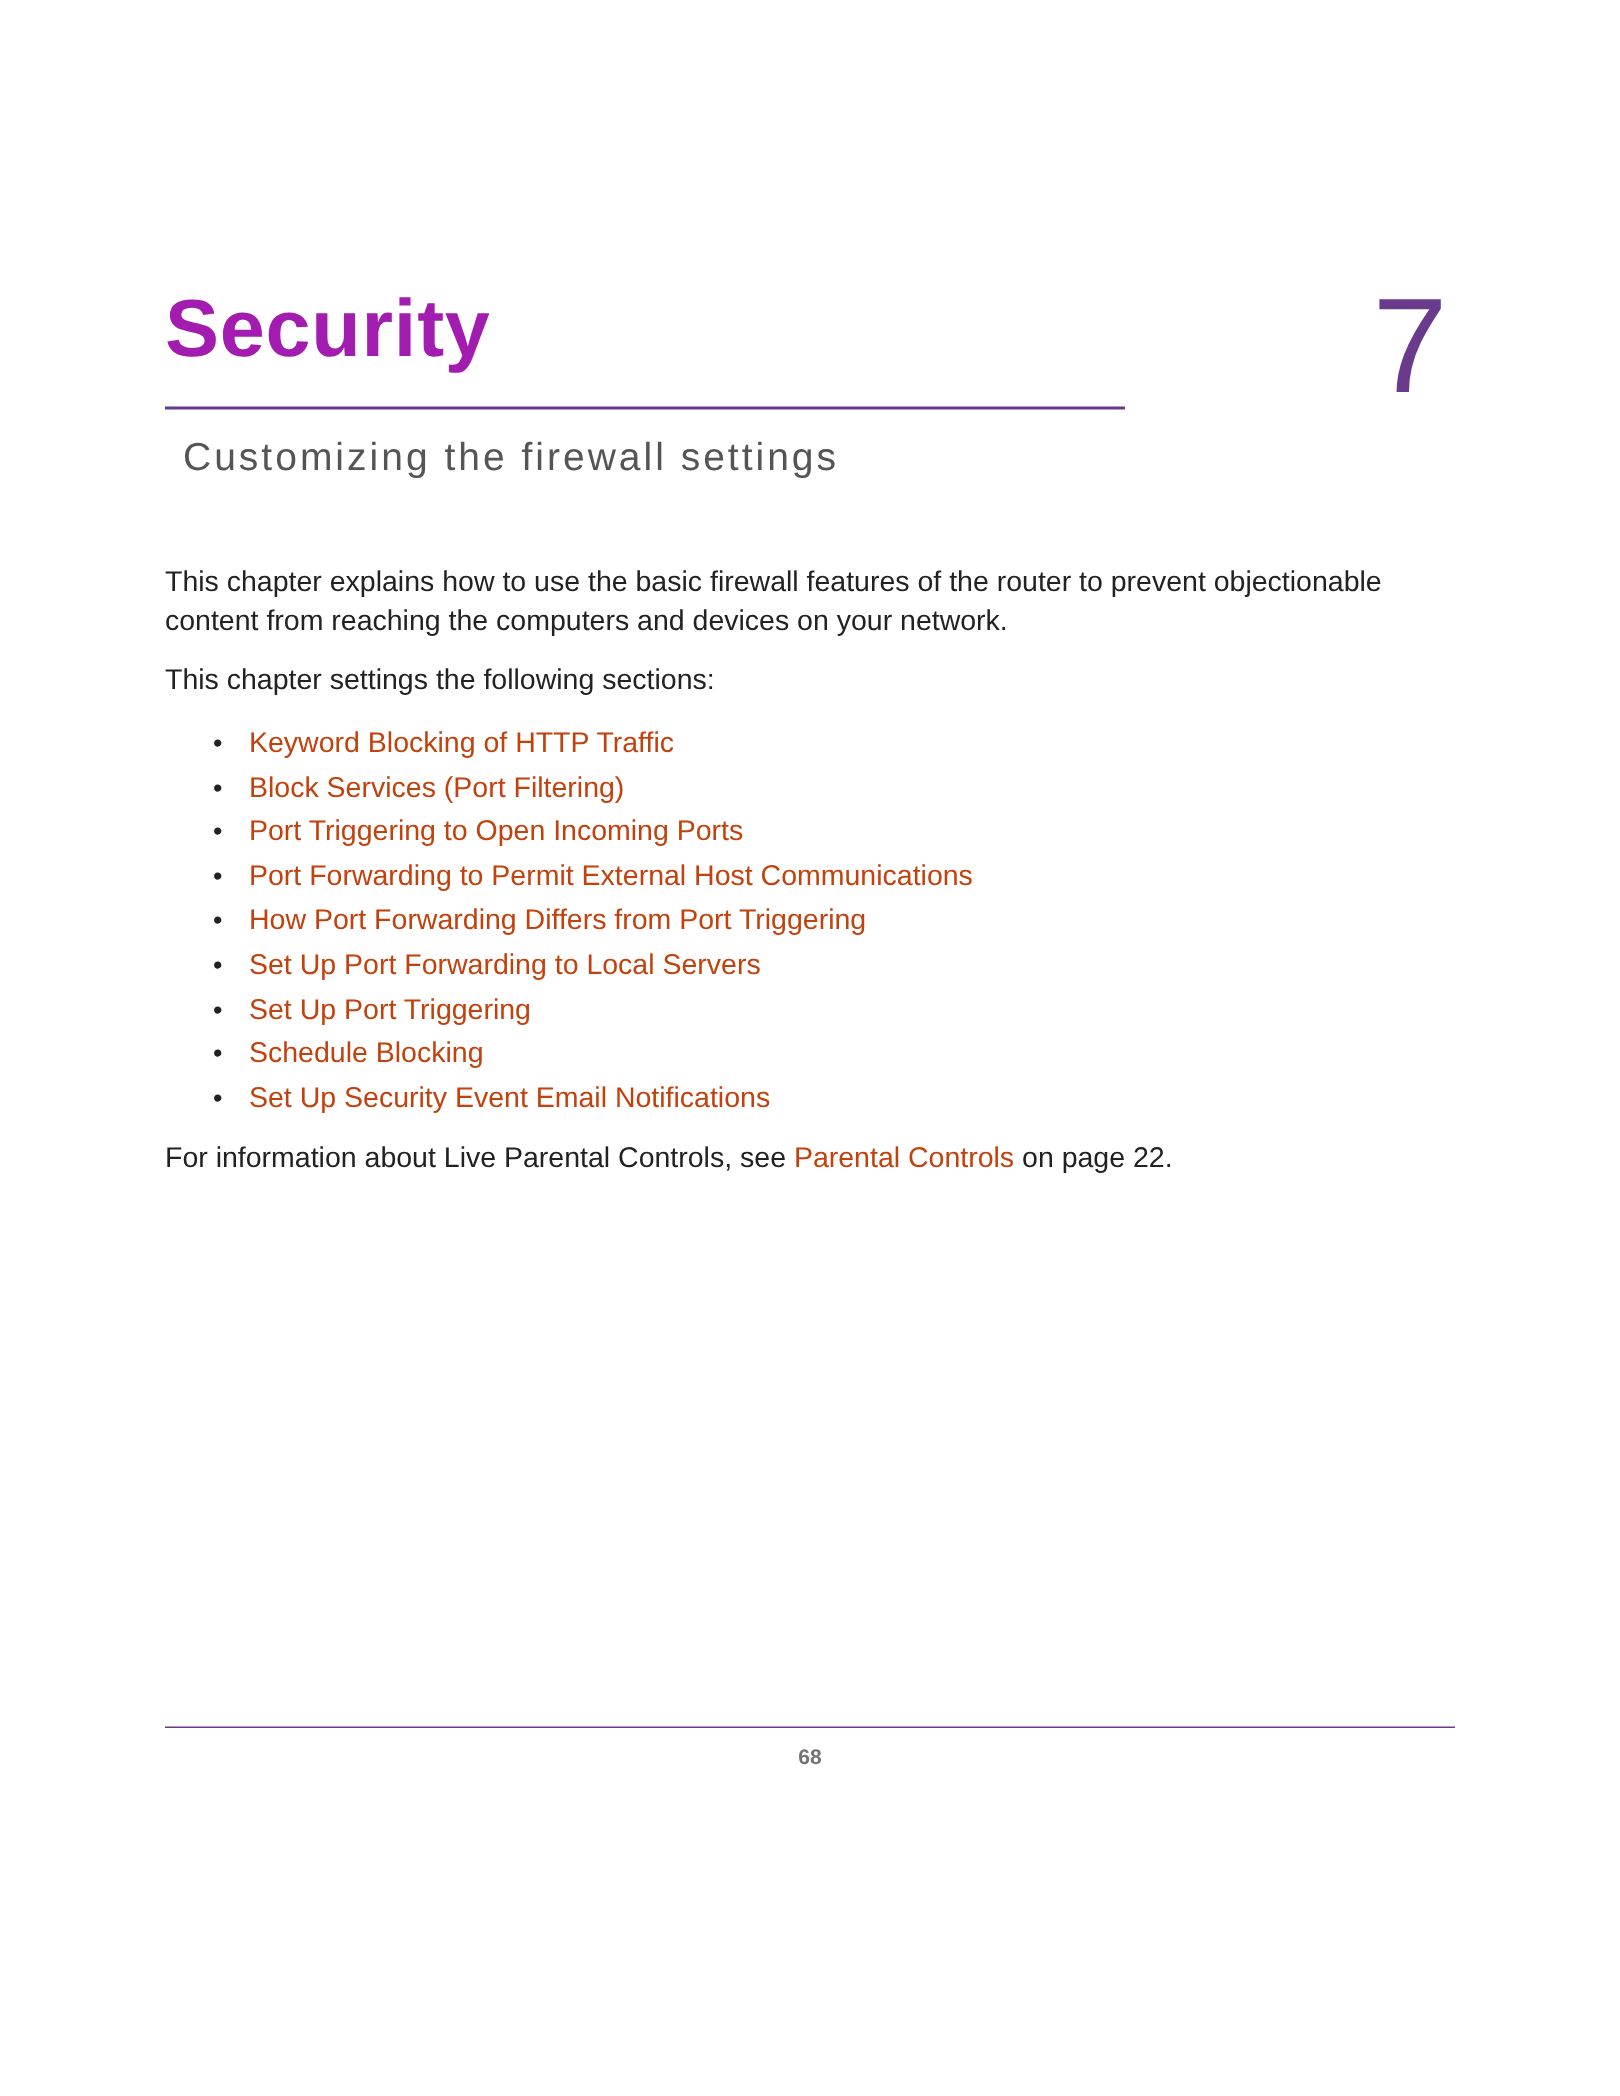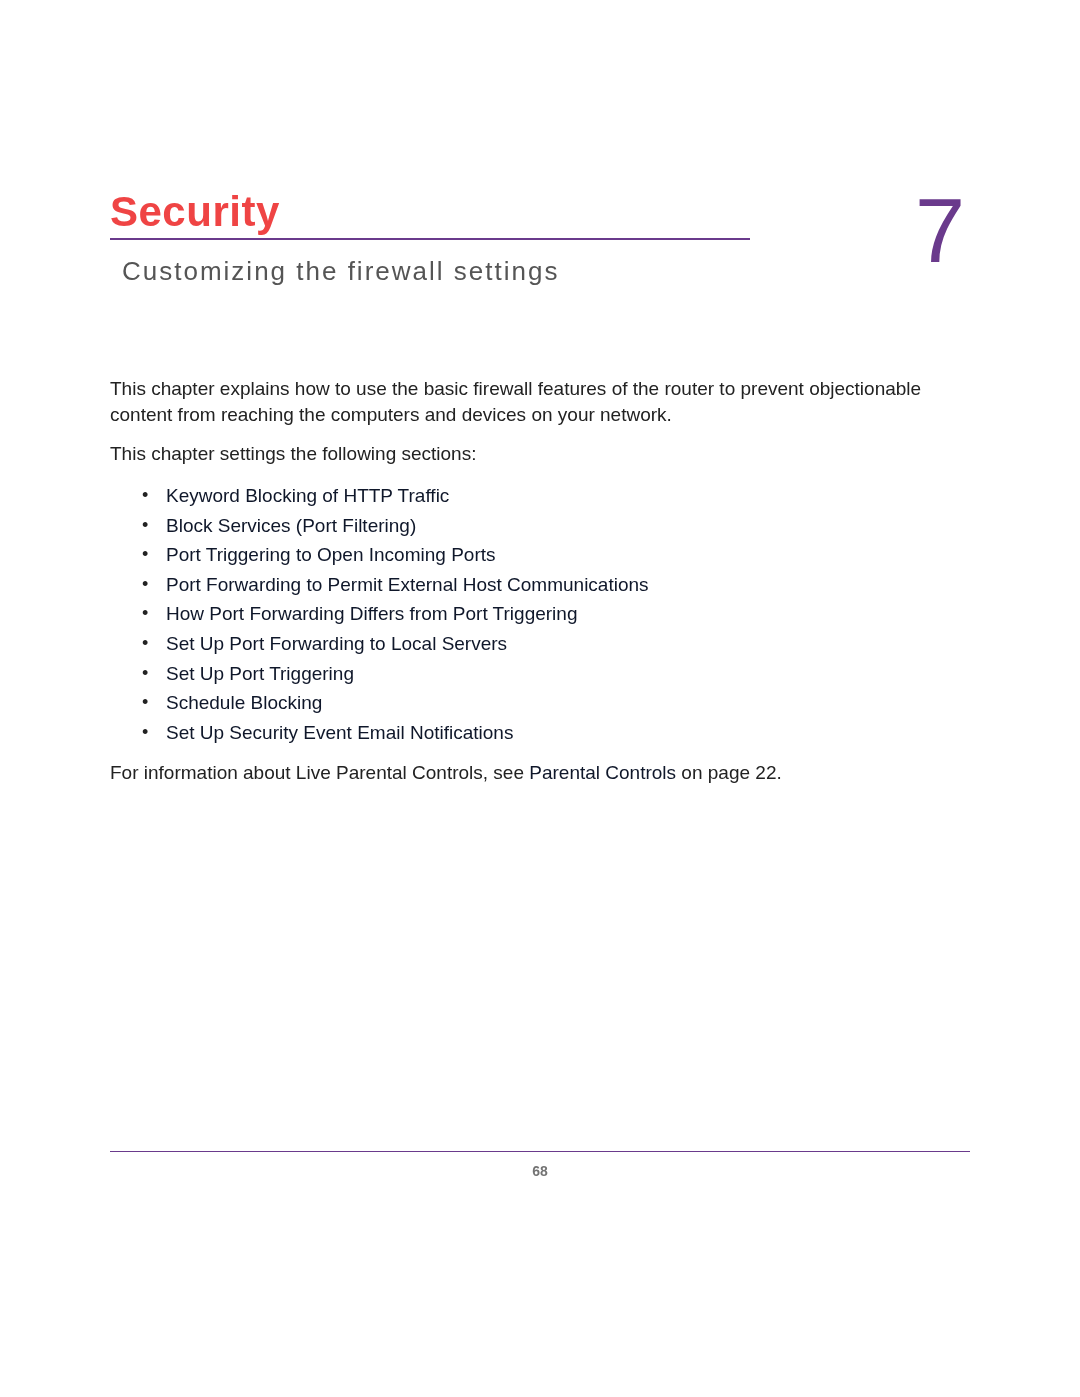--- a/index.html
+++ b/index.html
@@ -20,25 +20,25 @@
     padding: 0 110px;
     box-sizing: border-box;
   }
   .header-block {
     position: absolute;
     top: 188px;
     left: 110px;
     right: 110px;
   }
   .chapter-title {
-    font-size: 42px;
+    font-size: 54px;
     font-weight: bold;
-    color: #ef4444;
+    color: #a21caf;
     margin: 0;
-    padding-bottom: 2px;
+    padding-bottom: 21px;
     letter-spacing: 0.5px;
   }
   .title-rule {
     border: none;
     border-top: 2px solid #6a3a8c;
     margin: 0 0 16px 0;
     width: 640px;
   }
   .subtitle {
     font-size: 26px;
@@ -79,21 +79,21 @@
   }
   .toc-list li::before {
     content: "•";
     position: absolute;
     left: 0;
     top: 2px;
     color: #222;
     font-size: 18px;
   }
   .link {
-    color: #0f172a;
+    color: #c2410c;
     text-decoration: none;
   }
   .footer-rule {
     position: absolute;
     bottom: 245px;
     left: 110px;
     right: 110px;
     border: none;
     border-top: 1.5px solid #6a3a8c;
     margin: 0;

